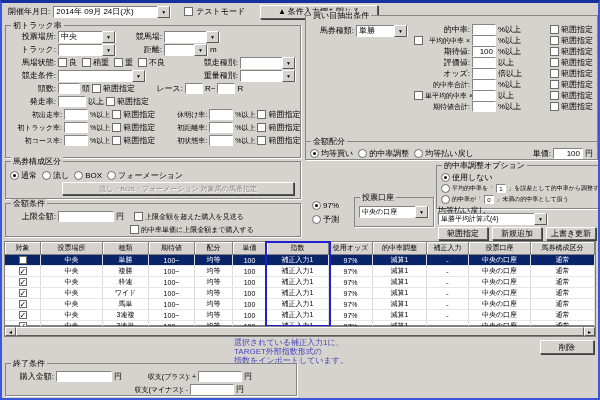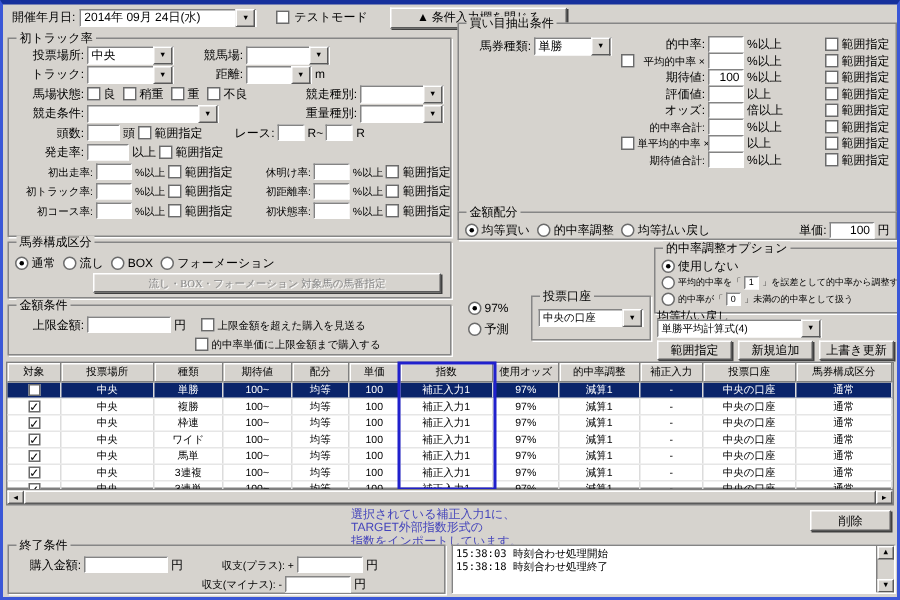--- a/index.html
+++ b/index.html
@@ -540,25 +540,14 @@
       <span>円</span>
     </div>
     <div class="row">
       <span style="width:114px"></span>
       <span class="lbl" style="width:62px;font-size:7px">収支(マイナス): -</span>
       <span class="inp" style="width:44px"></span>
       <span>円</span>
     </div>
   </div>
 
-  <div class="log">
-    <div>
-
-    <div>15:38:03 時刻合わせ処理開始</div>
-        <div>15:38:18 時刻合わせ処理終了</div>
-      </div>
-    <div class="vscroll">
-      <span class="sbtn">▲</span>
-      <span class="sbtn">▼</span>
-    </div>
-  </div>
 
 </div>
 
 </body></html>

